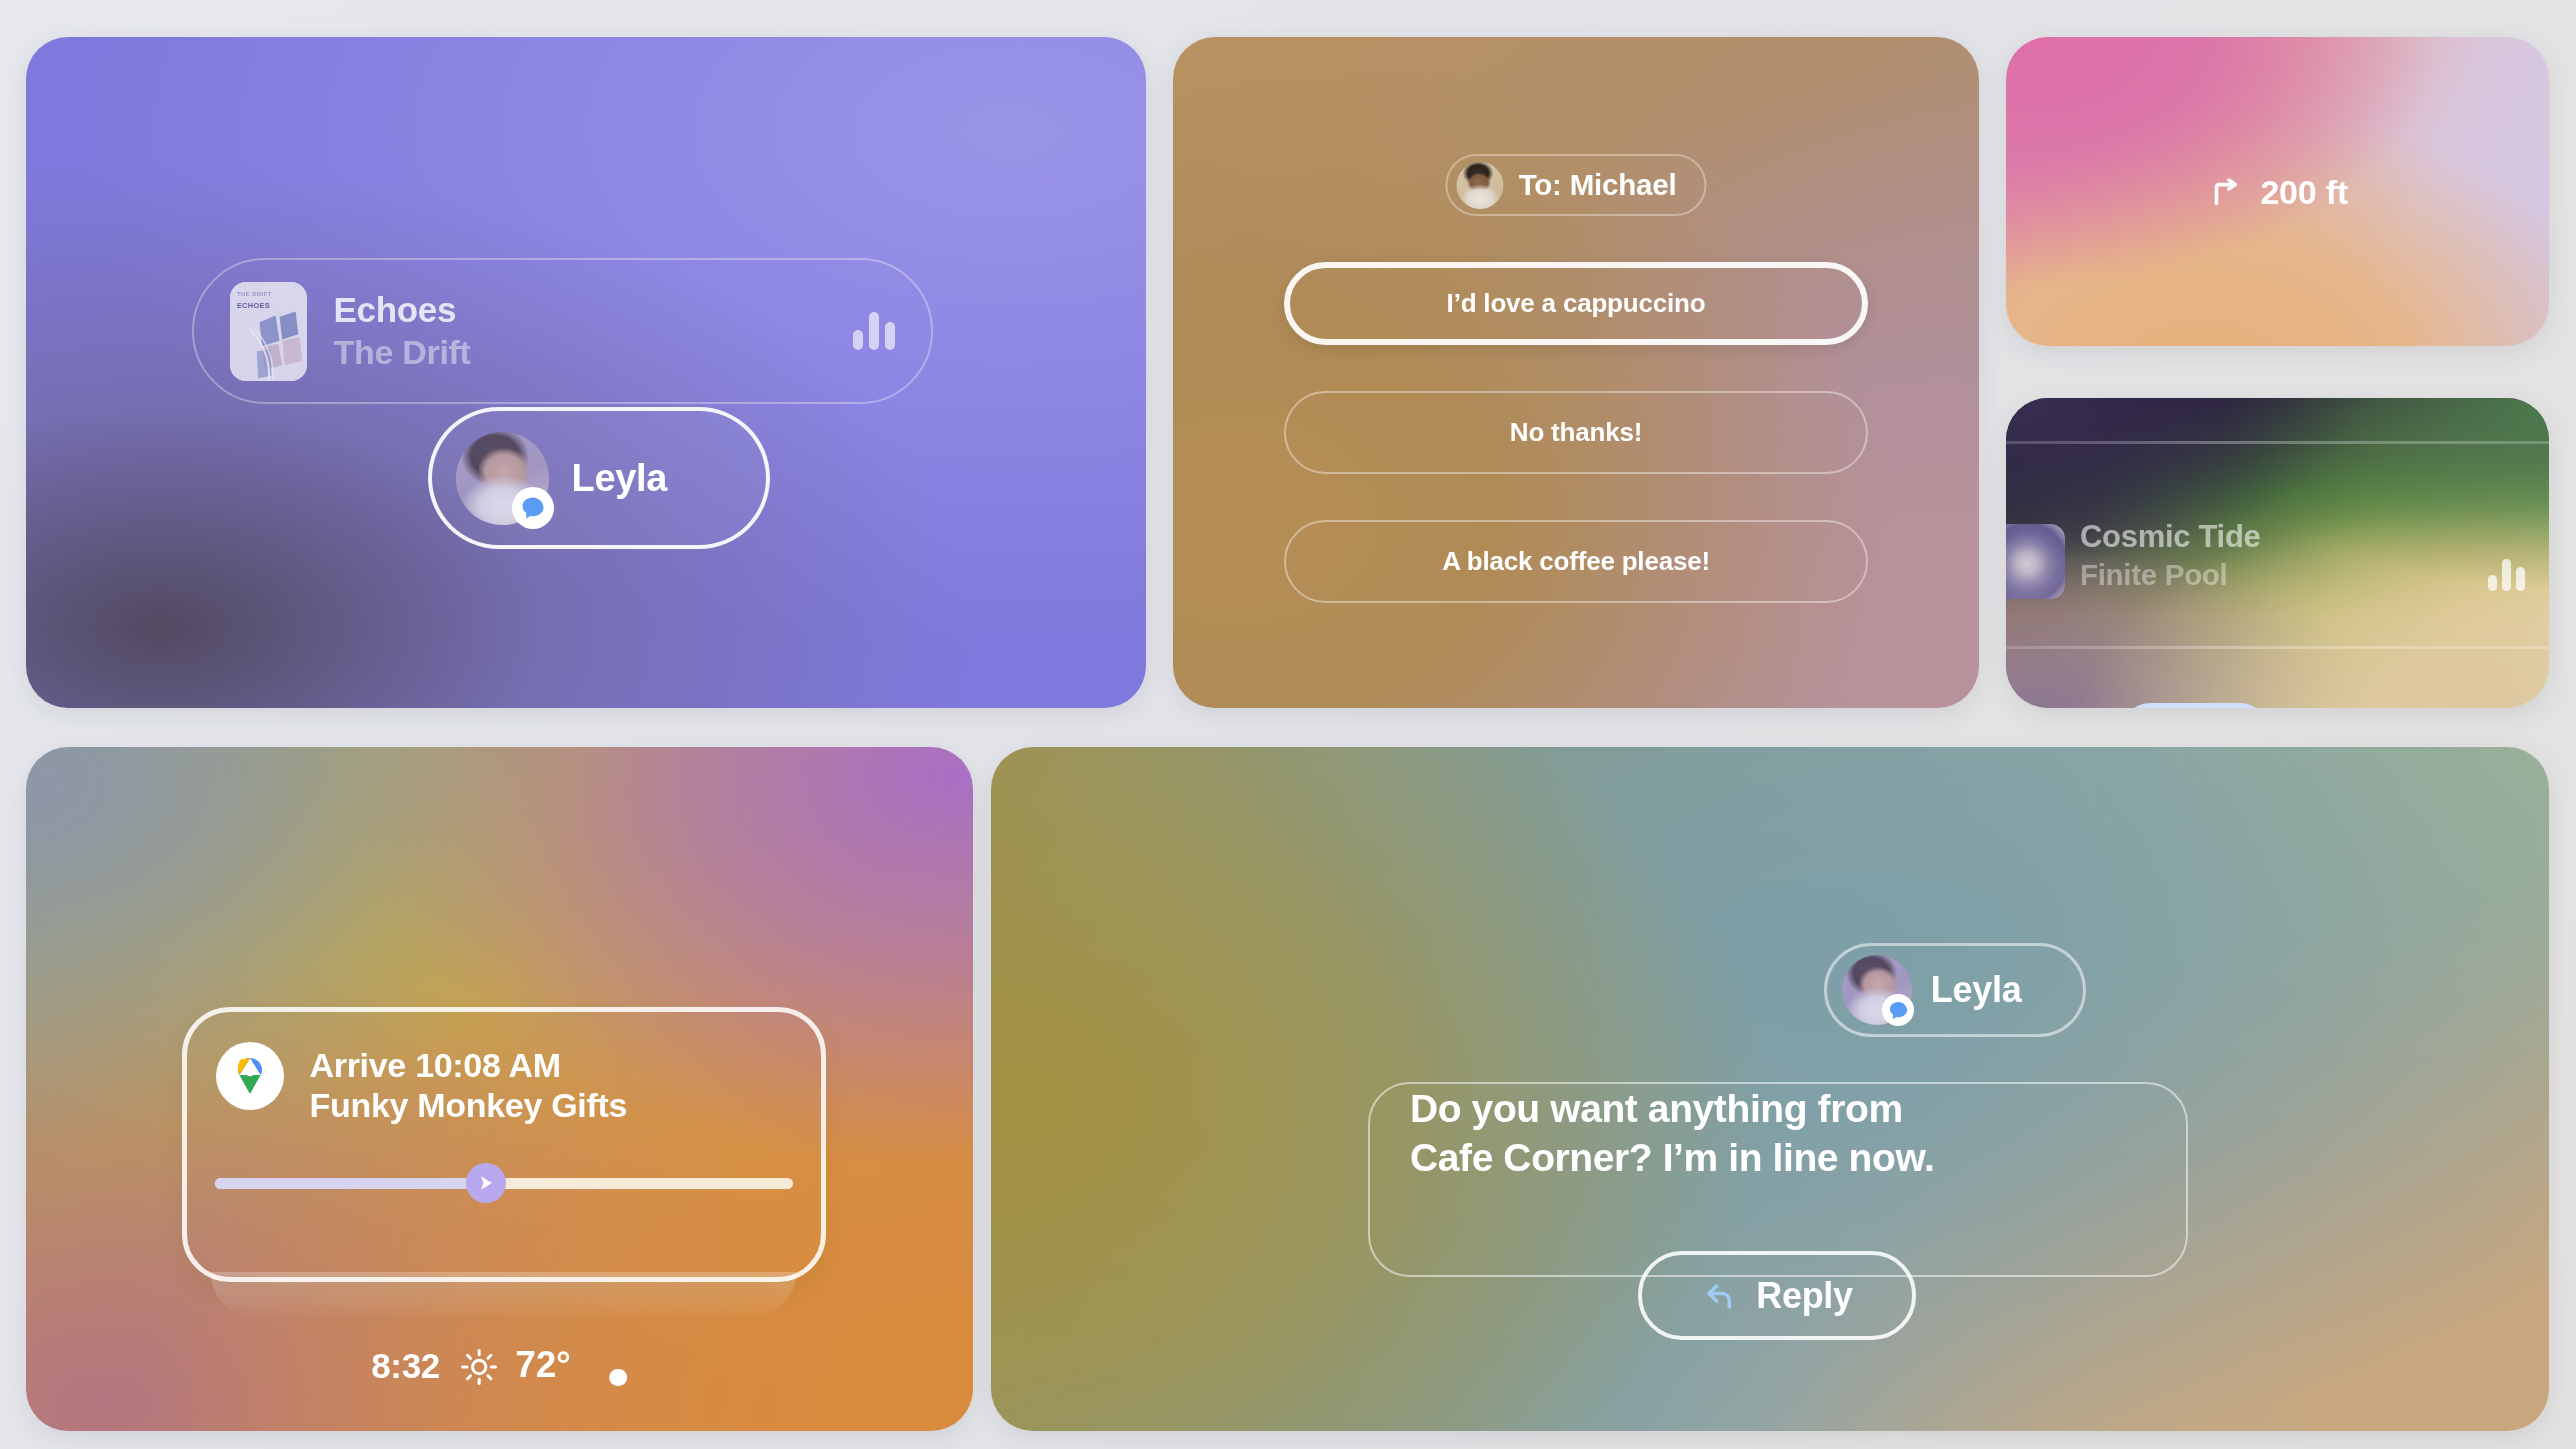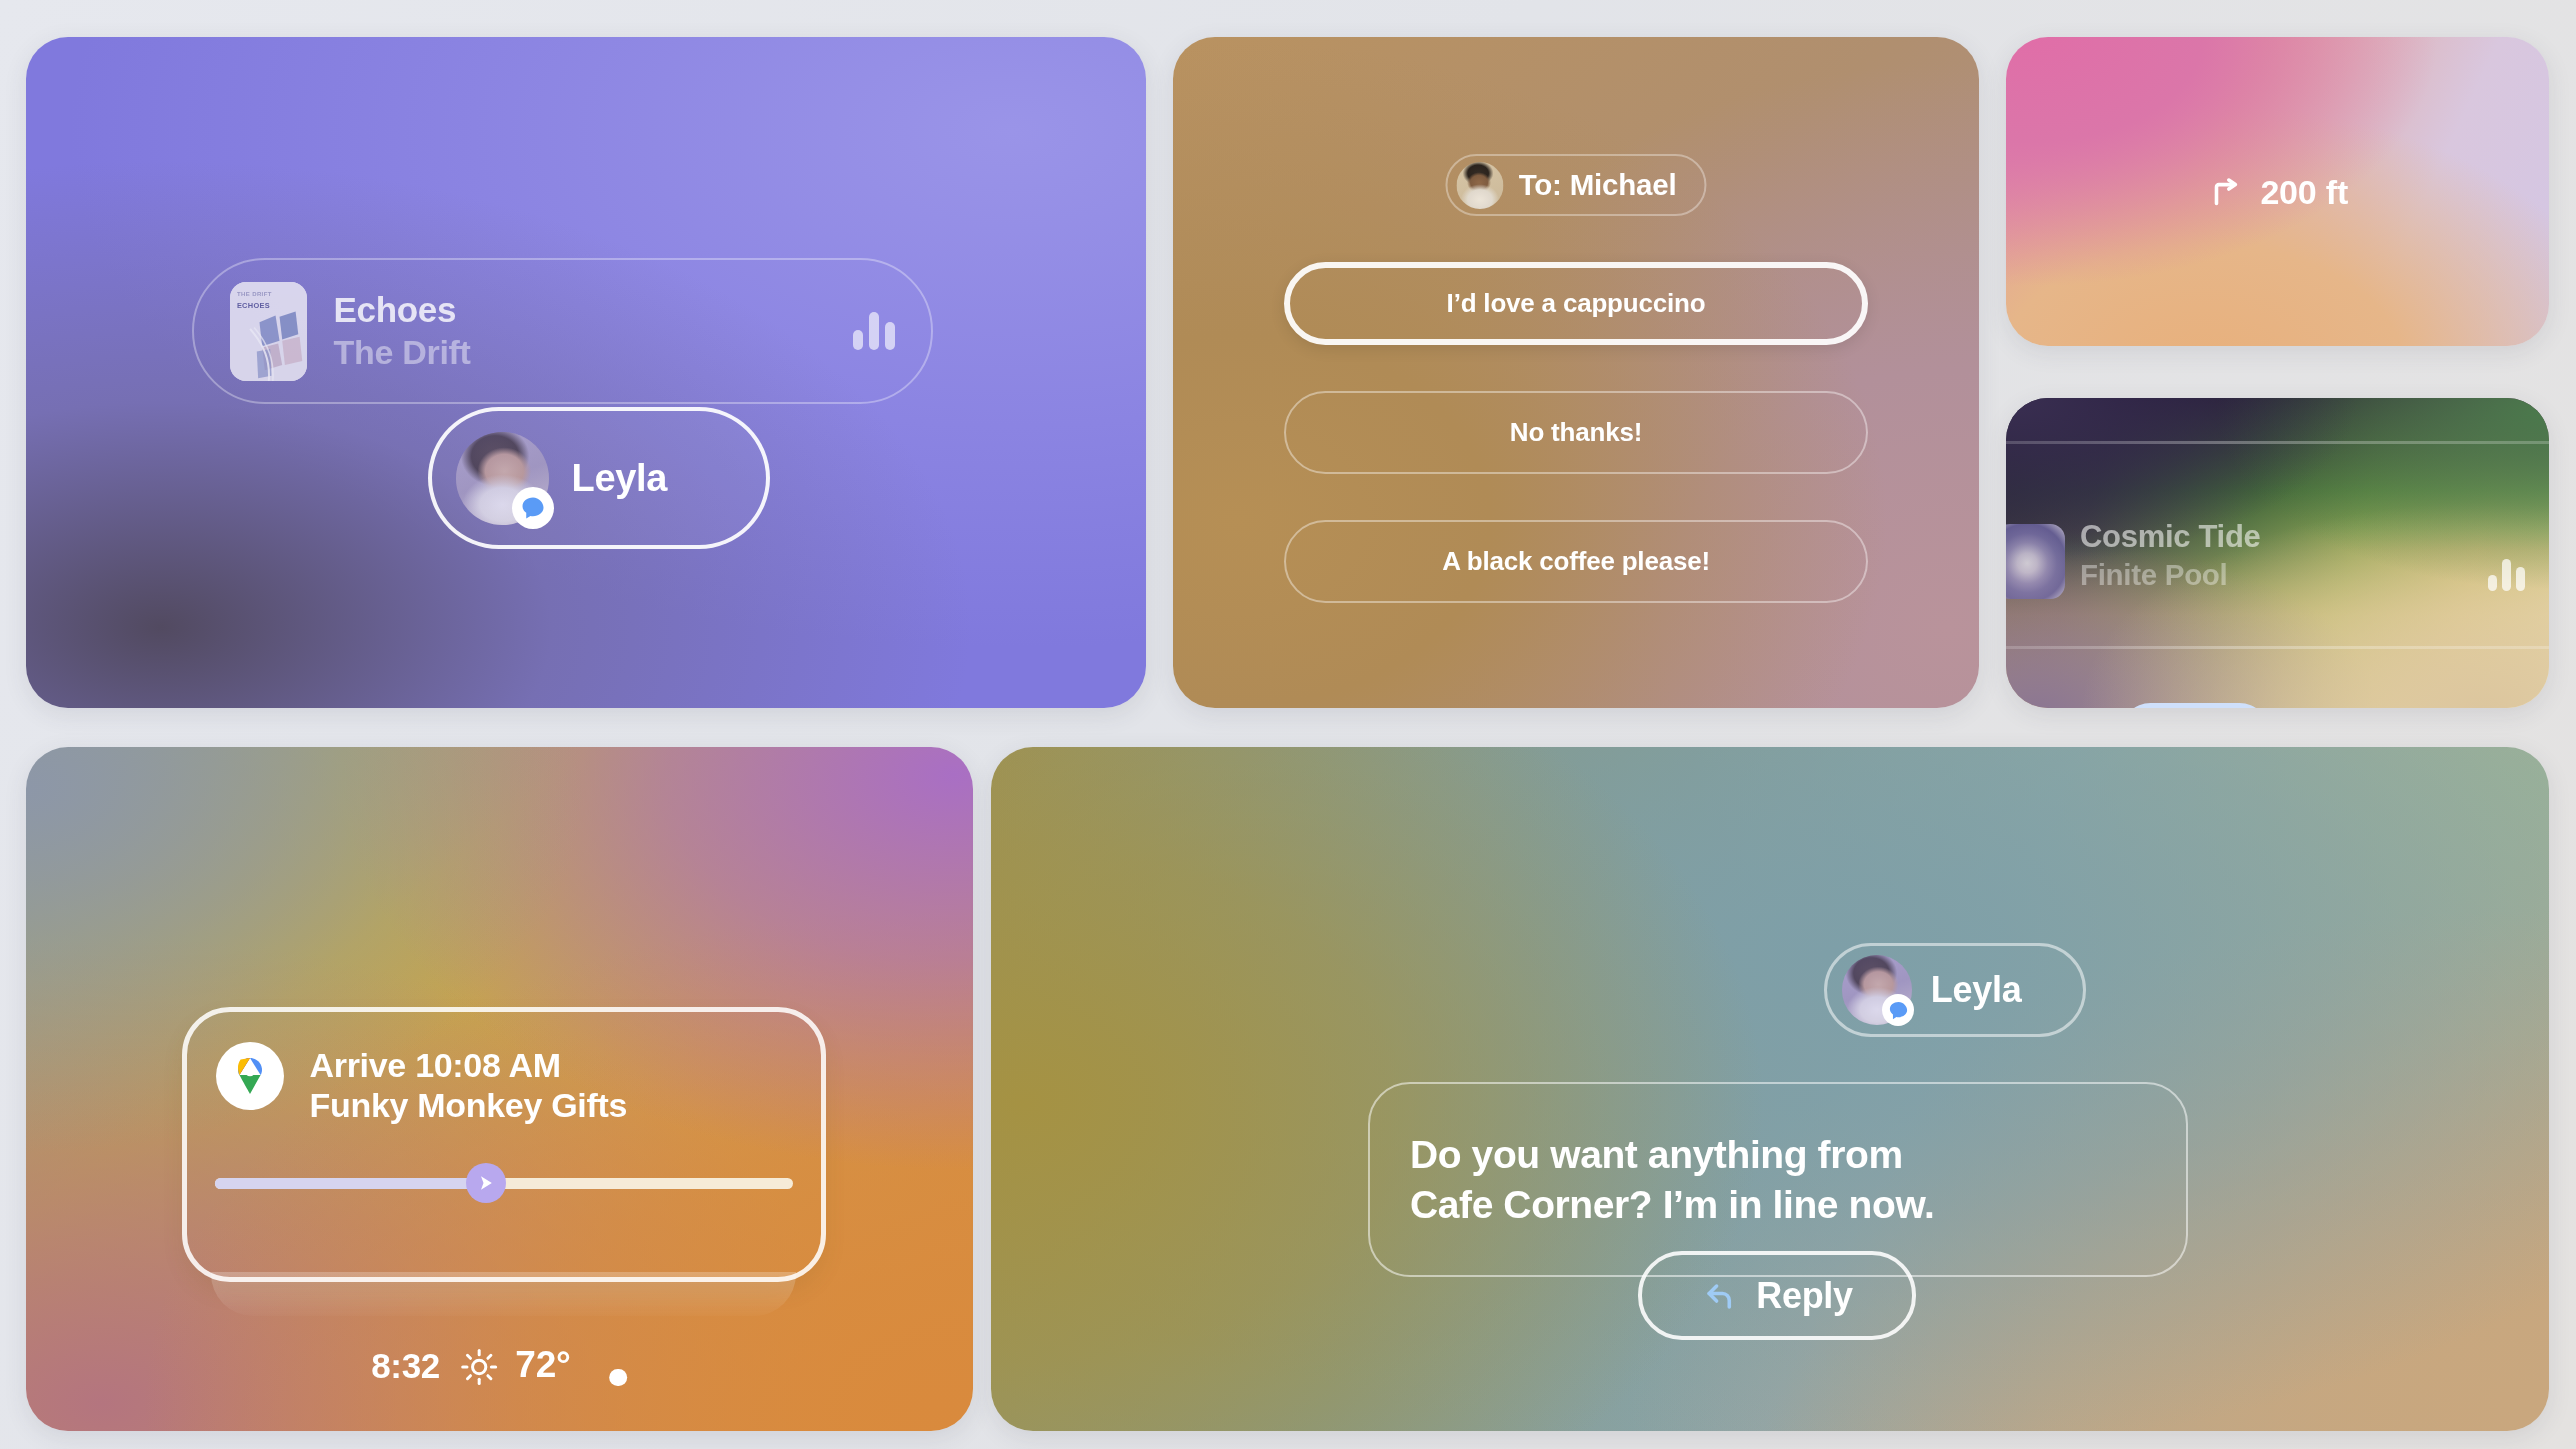--- a/index.html
+++ b/index.html
@@ -245,21 +245,21 @@
     border: 3.4px solid rgba(255,255,255,.52); border-radius: 47px;
     display: flex; align-items: center; gap: 19px; padding-left: 14.8px;
   }
   .sender-chip .avatar { width: 70px; height: 70px; }
   .sender-chip .msg-badge { width: 32px; height: 32px; right:-2.7px; bottom:-1.3px; }
   .sender-name { font-size: 36px; font-weight: 700; color: #fff; letter-spacing: -0.3px; }
   .msg-bubble {
     position: absolute; left: 377px; top: 335px;
     width: 820px; height: 195px;
     border: 2.7px solid rgba(255,255,255,.52); border-radius: 42px;
-    display: flex; align-items: center; padding: 0 40px;
+    display: flex; padding: 0 40px;
   }
   .msg-text { font-size: 39px; line-height: 1.26; font-weight: 700; color: #fff; letter-spacing: -0.4px; }
   .reply-btn {
     position: absolute; left: 647px; top: 504px;
     width: 278px; height: 89px;
     border: 4.7px solid rgba(255,255,255,.88); border-radius: 44px;
     display: flex; align-items: center; justify-content: center; gap: 16px;
   }
   .reply-label { font-size: 36px; font-weight: 700; color: #fff; letter-spacing: -0.3px; }
 </style>

